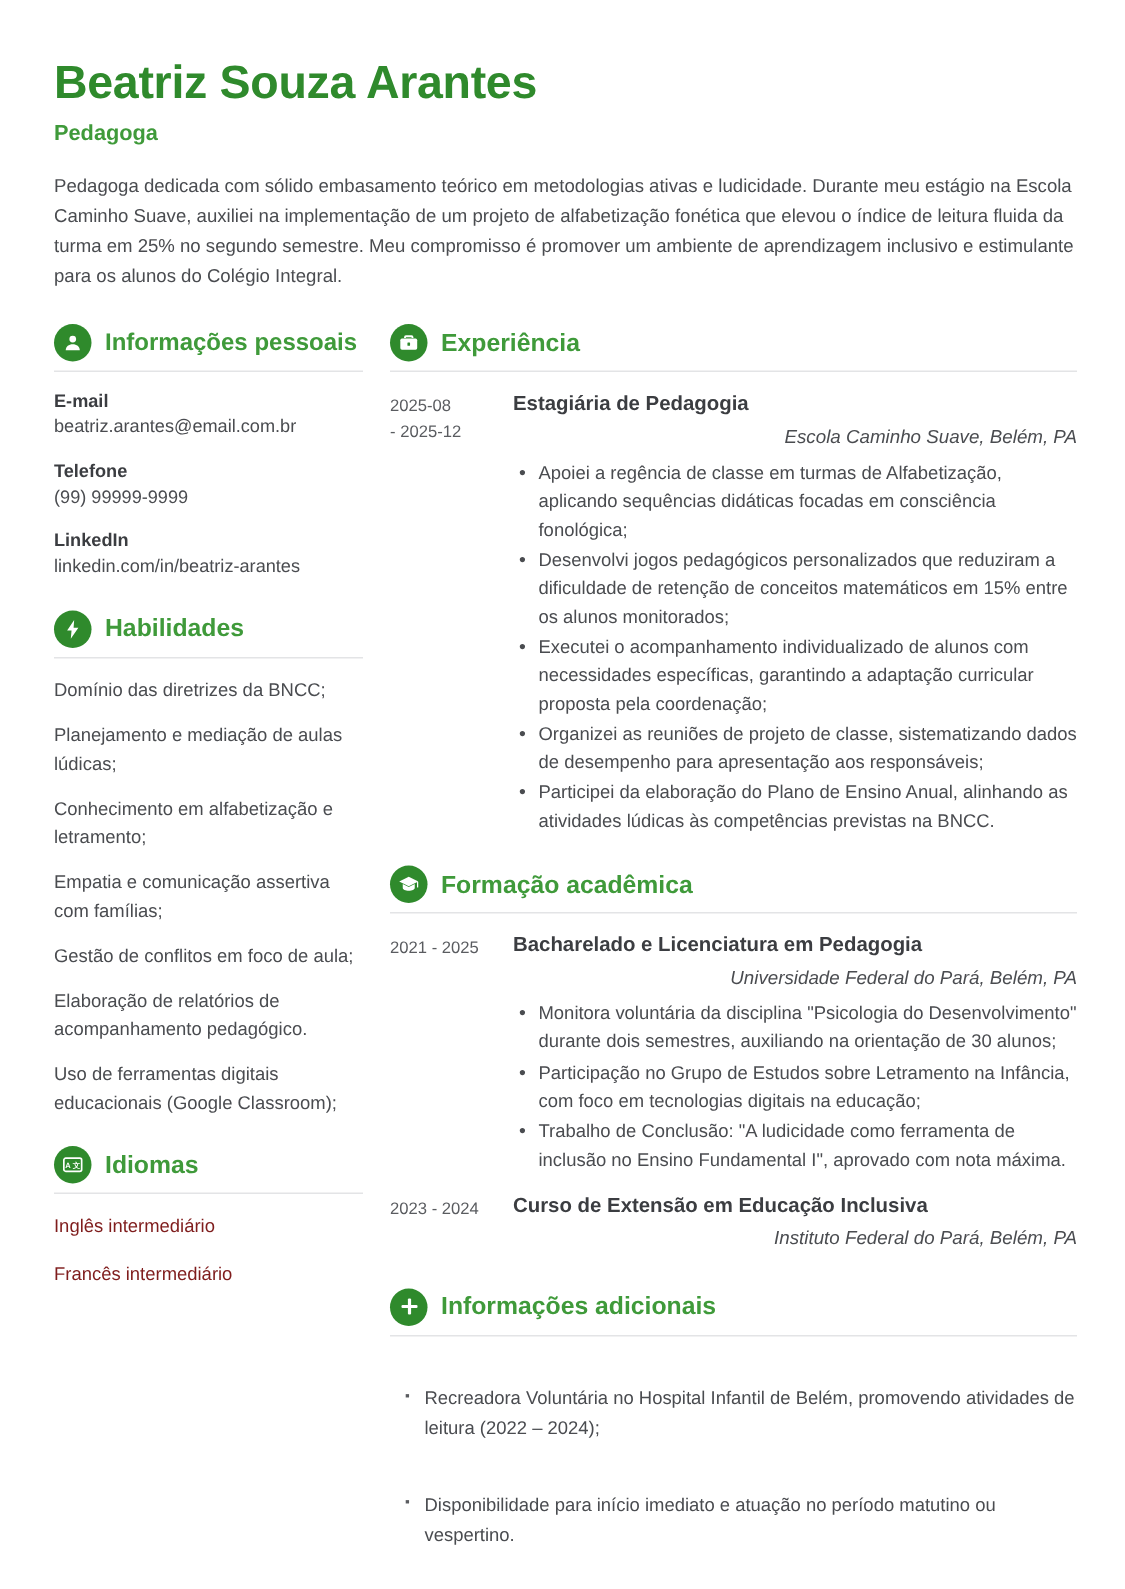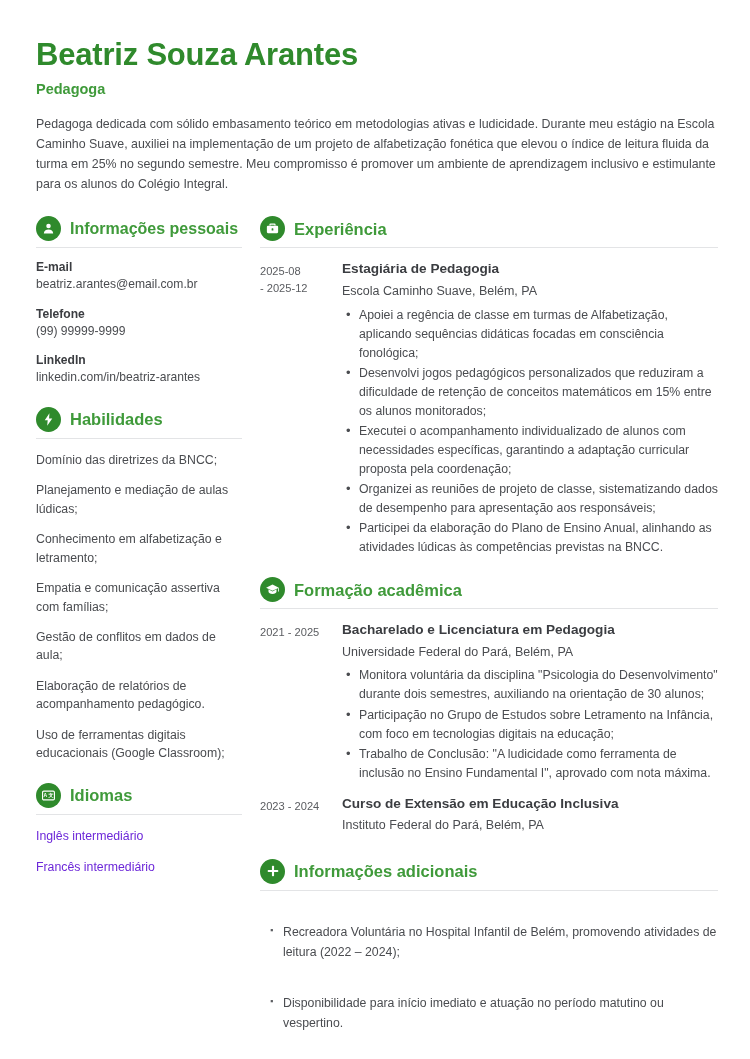--- a/index.html
+++ b/index.html
@@ -109,21 +109,21 @@
   }
   .plain-item {
     font-size: 12.3px;
     line-height: 1.5;
     color: #4a4c50;
     margin-bottom: 12px;
   }
   .lang-item {
     font-size: 12.3px;
     line-height: 1.5;
-    color: #6d28d9;
+    color: #7f1d1d;
     margin-bottom: 13px;
   }
 
   
   .entry {
     display: flex;
     align-items: flex-start;
     margin-bottom: 11px;
   }
   .entry-dates {
@@ -138,23 +138,25 @@
   .entry-body { flex: 1 1 auto; }
   .entry-title {
     font-size: 13.6px;
     font-weight: bold;
     color: #3b3d41;
     line-height: 1.3;
     margin-bottom: 5px;
   }
   .entry-org {
     font-size: 12.5px;
+    font-style: italic;
     color: #4a4c50;
     line-height: 1.4;
     margin-bottom: 5px;
+    text-align: right;
   }
   ul.bullets {
     margin: 0;
     padding-left: 17px;
     list-style: none;
   }
   ul.bullets li {
     font-size: 12.3px;
     line-height: 1.55;
     color: #4a4c50;
@@ -243,21 +245,21 @@
             </svg>
           </span>
           <span class="sec-title">Habilidades</span>
         </div>
         <div class="sec-rule"></div>
 
         <div class="plain-item">Domínio das diretrizes da BNCC;</div>
         <div class="plain-item">Planejamento e mediação de aulas lúdicas;</div>
         <div class="plain-item">Conhecimento em alfabetização e letramento;</div>
         <div class="plain-item">Empatia e comunicação assertiva com famílias;</div>
-        <div class="plain-item">Gestão de conflitos em dados de aula;</div>
+        <div class="plain-item">Gestão de conflitos em foco de aula;</div>
         <div class="plain-item">Elaboração de relatórios de acompanhamento pedagógico.</div>
         <div class="plain-item">Uso de ferramentas digitais educacionais (Google Classroom);</div>
       </div>
 
       <div class="gap-sm"></div>
 
       <div class="section">
         <div class="sec-head">
           <span class="sec-icon">
             <svg width="15" height="15" viewBox="0 0 24 24">

